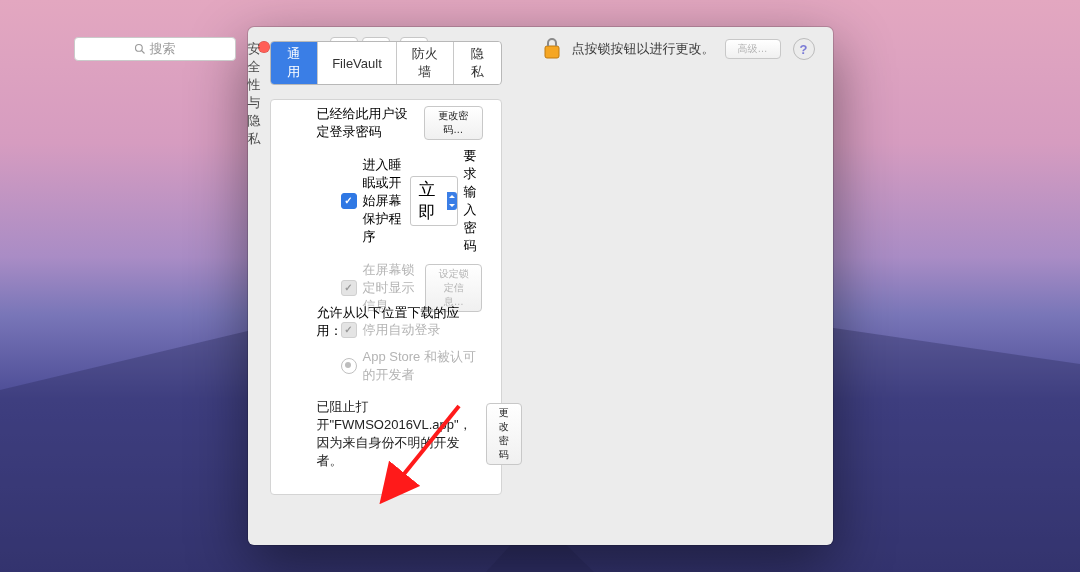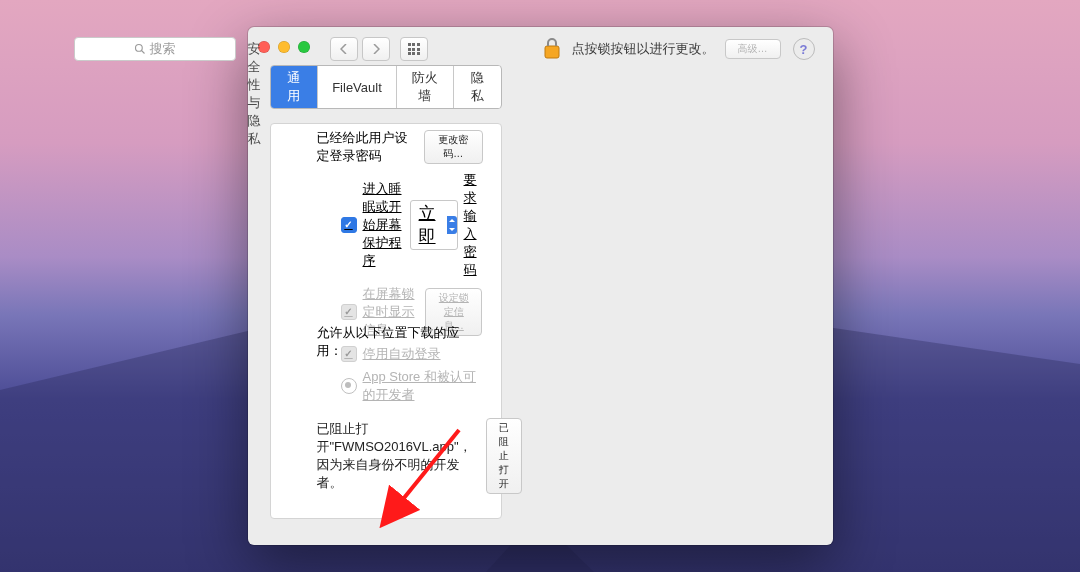--- a/index.html
+++ b/index.html
@@ -139,21 +139,20 @@
   .segmented {
     display:flex;
     justify-content:center;
   }
   .seg {
     display:flex;
     border: 1px solid #b8b8b8;
     border-radius: 4px;
     overflow:hidden;
     background:#fff;
-    margin-top:24px;
   }
   .seg button {
     border:none;
     background:#fff;
     padding: 3px 14px;
     font-size: 13px;
     color:#333;
     border-right:1px solid #c8c8c8;
     cursor:pointer;
   }
@@ -168,21 +167,21 @@
     background: #fff;
     border: 1px solid #d4d4d4;
     border-radius: 4px;
     height: 396px;
     padding: 5px 18px 0 46px;
     box-sizing: border-box;
     position: relative;
   }
 
   .row { margin-bottom: 6px; display:flex; align-items:center; font-size:13px; color:#000; }
-  .row.indent { padding-left: 24px; text-decoration: underline; }
+  .row.indent { padding-left: 24px; }
   .disabled { color:#b4b4b4; }
   .checkbox {
     width:14px; height:14px;
     border:1px solid #b0b0b0;
     border-radius:3px;
     margin-right:6px;
     display:inline-flex;
     align-items:center;
     justify-content:center;
     background:#fff;
@@ -374,21 +373,21 @@
 
         <div class="lower-block">
           <div class="section-label">允许从以下位置下载的应用：</div>
           <div class="row indent disabled">
             <span class="radio selected"></span>
             <span>App Store 和被认可的开发者</span>
           </div>
 
           <div class="blocked">
             <span>已阻止打开"FWMSO2016VL.app"，因为来自身份不明的开发者。</span>
-            <button class="mac-btn" style="margin-left:auto">已阻止打开</button>
+            <button class="mac-btn" style="margin-left:auto">更改密码</button>
           </div>
         </div>
 
         <svg class="arrow-annotation" width="100" height="110">
           <defs>
             <marker id="ah" markerWidth="10" markerHeight="10" refX="7" refY="5" orient="auto">
               <path d="M0,0 L10,5 L0,10 Z" fill="#ff1a1a"></path>
             </marker>
           </defs>
           <line x1="90" y1="6" x2="18" y2="95" stroke="#ff1a1a" stroke-width="4" marker-end="url(#ah)"></line>

